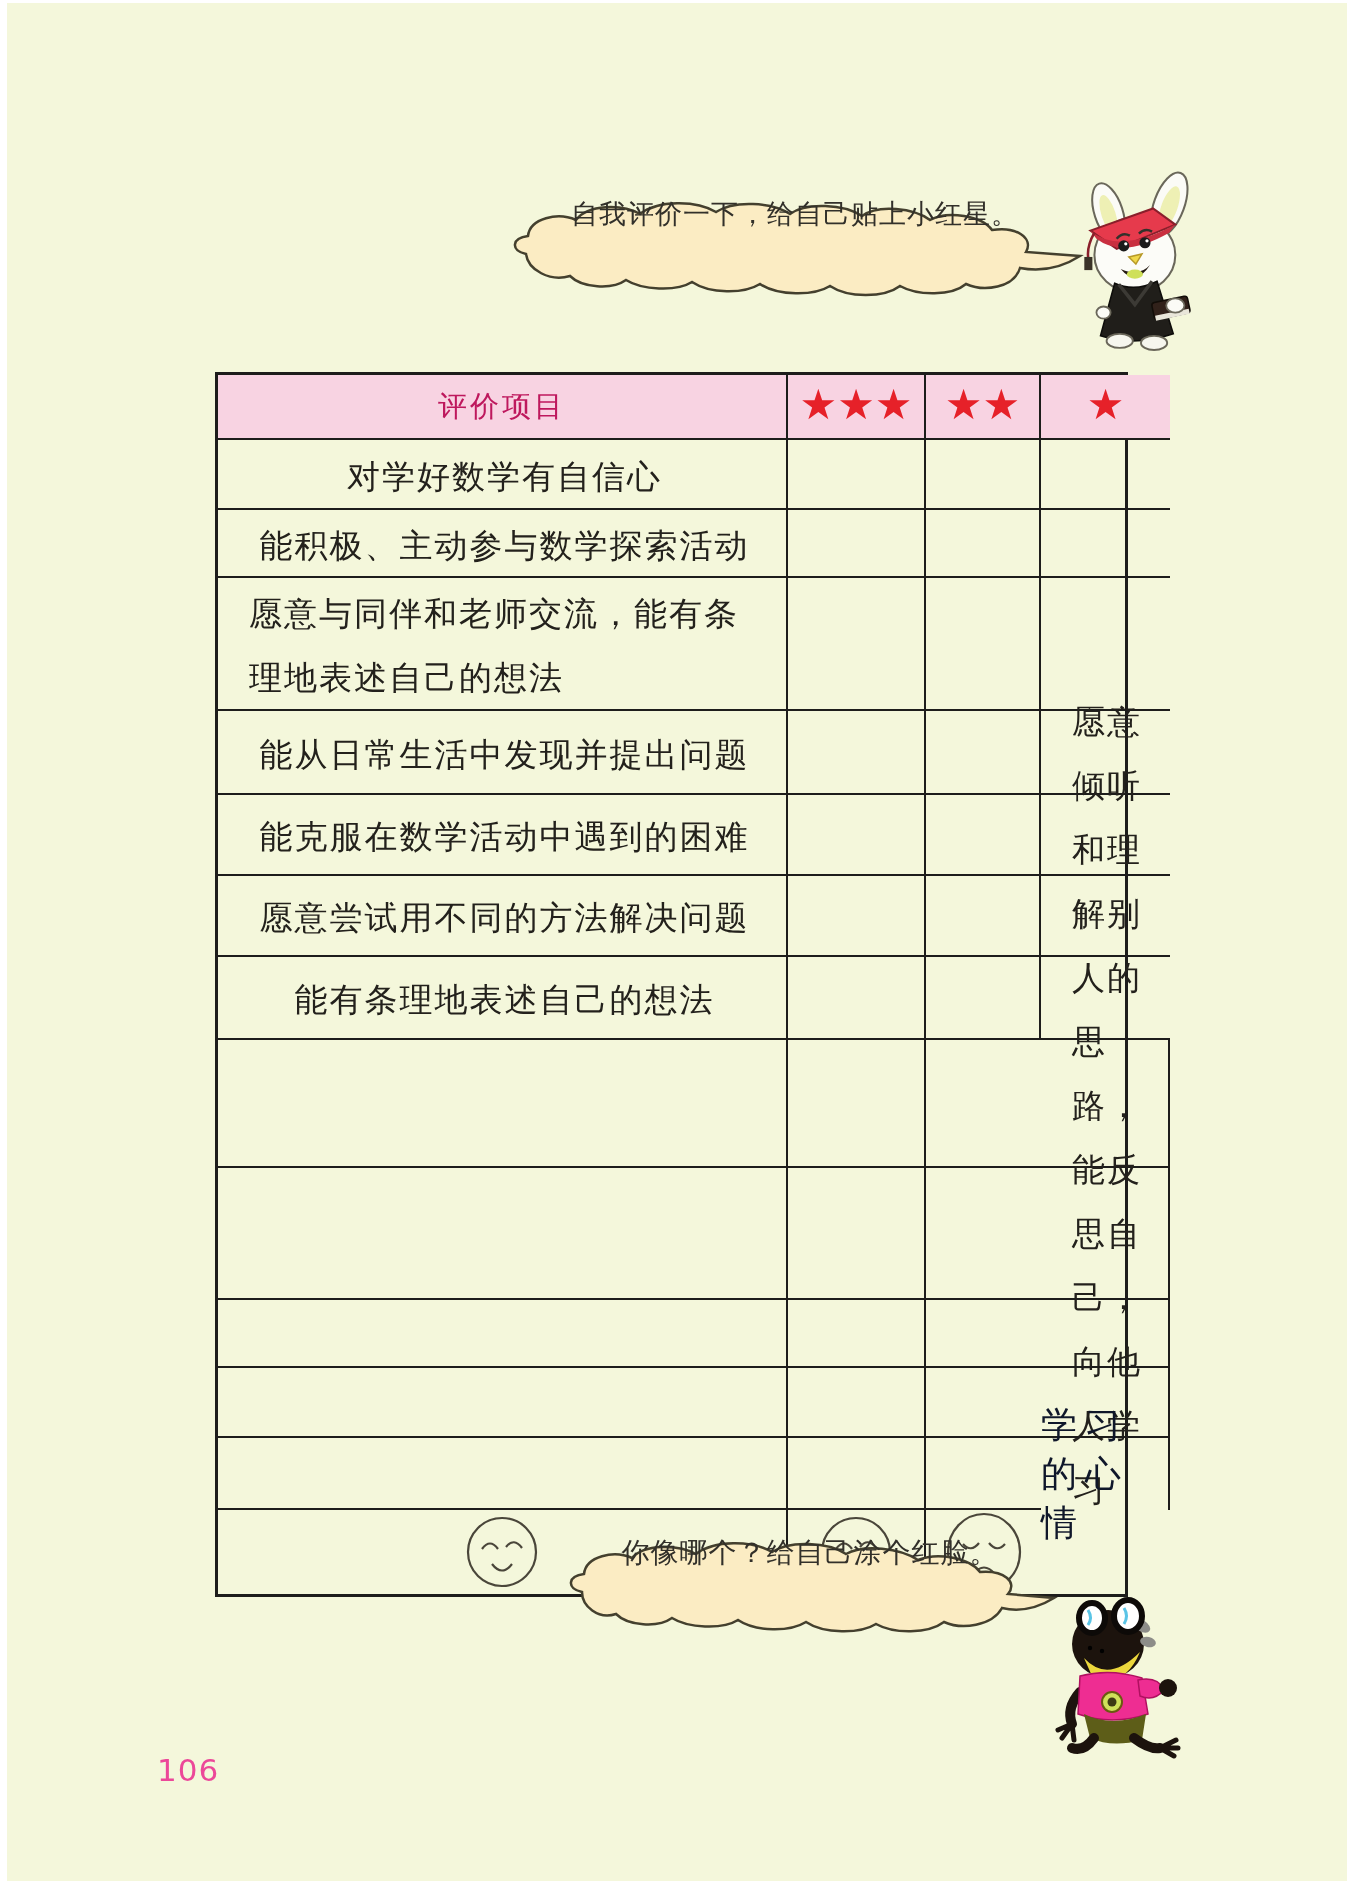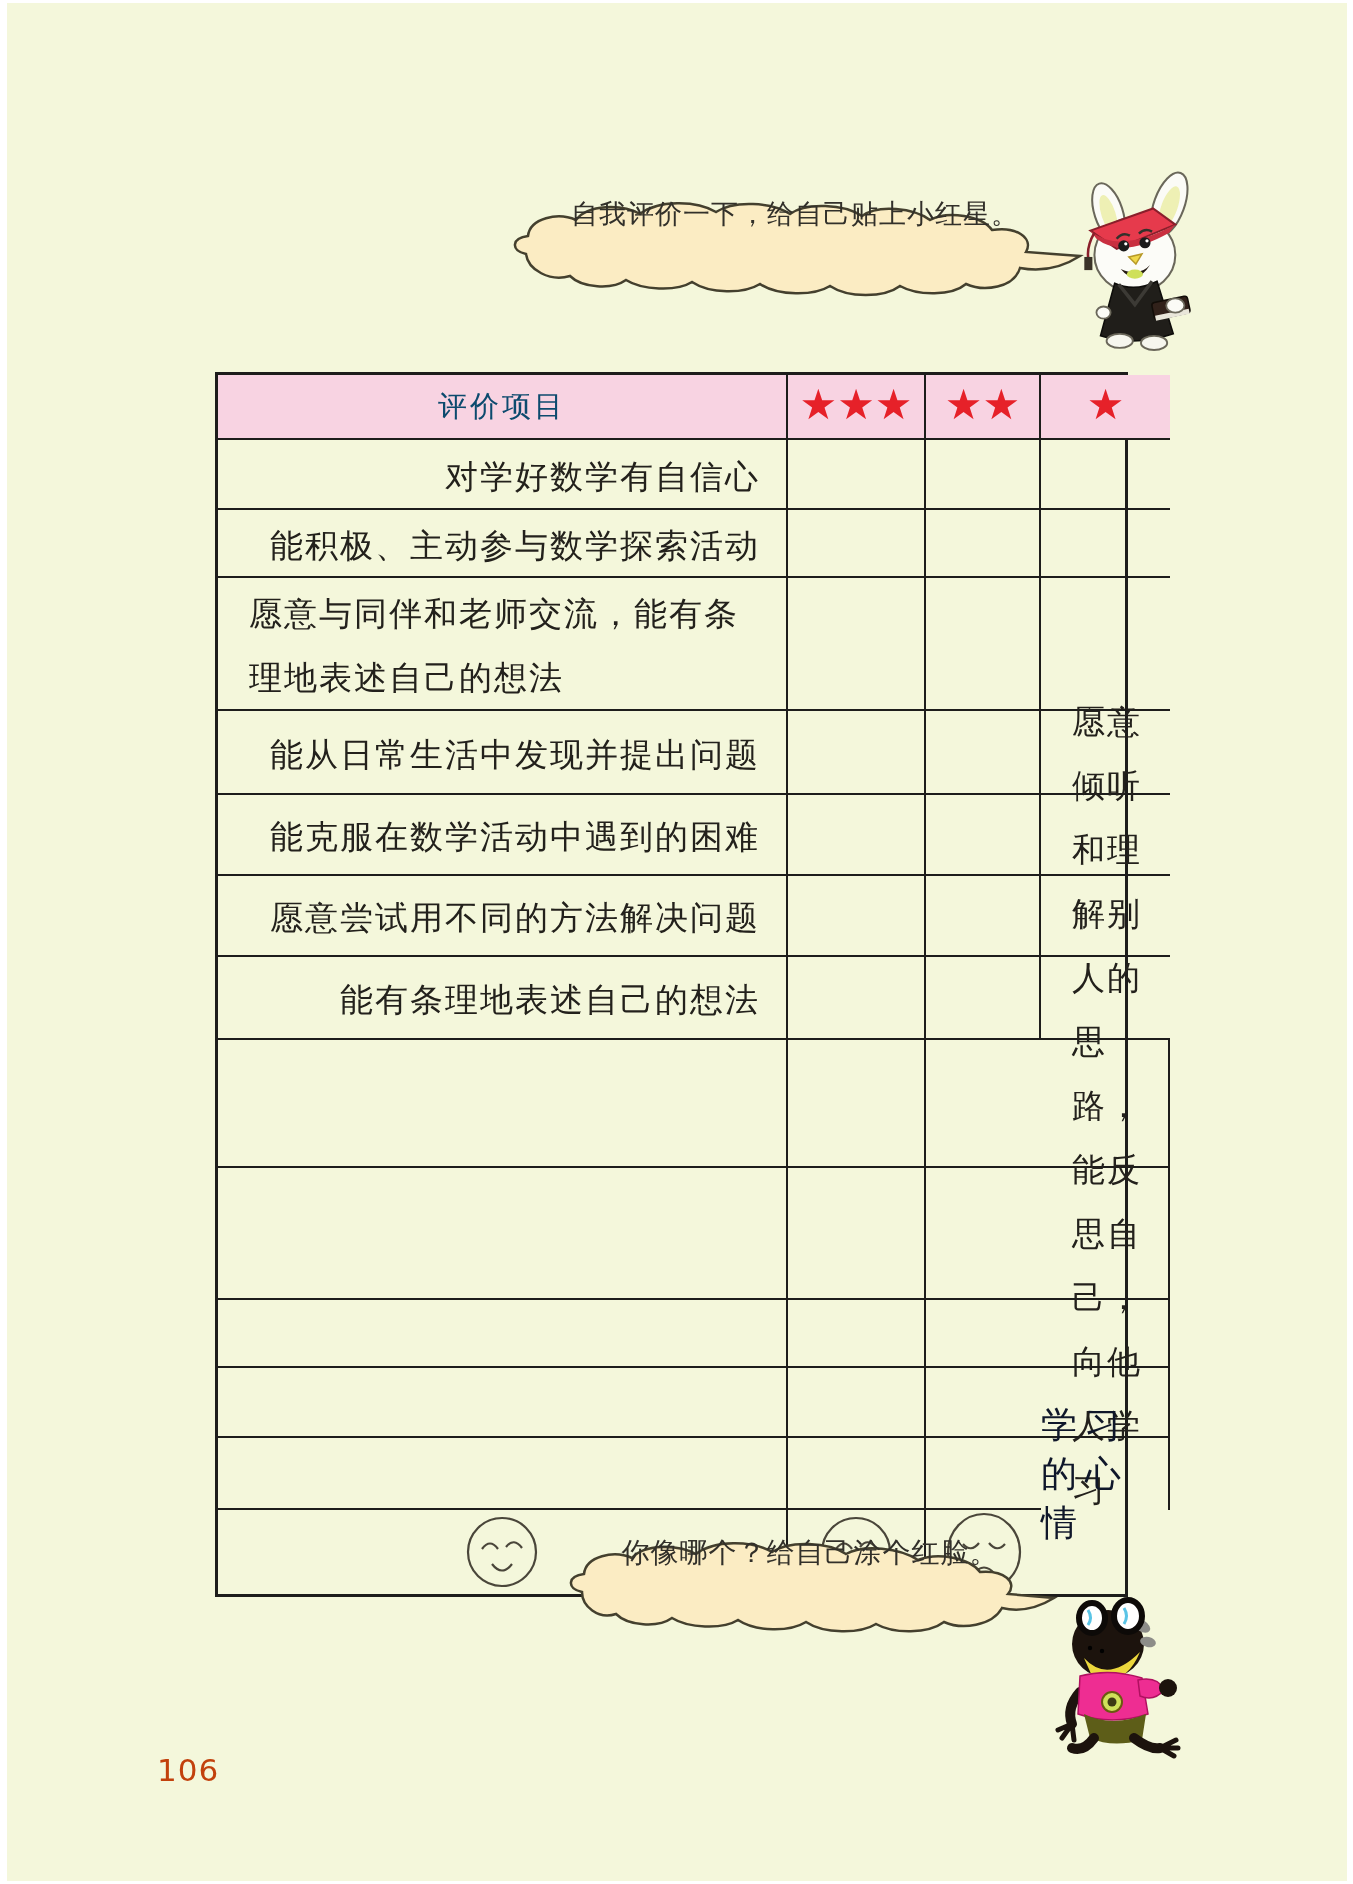--- a/index.html
+++ b/index.html
@@ -33,34 +33,34 @@
     grid-template-rows:65px 70px 68px 133px 84px 81px 81px 83px 128px 132px 68px 70px 72px 1fr;
     background:transparent;
   }
   .cell{
     border-right:2px solid #1d1d1b;border-bottom:2px solid #1d1d1b;
     box-sizing:border-box;display:flex;align-items:center;justify-content:center;
   }
   .cell.cl{border-right:none}
   .cell.rl{border-bottom:none}
   .hdr{background:#f8d3e2}
-  .lab-h span{font-size:29px;letter-spacing:3px;color:#0c4a6e}
+  .lab-h span{font-size:29px;letter-spacing:3px;color:#be185d}
   .stars{
     font-family:"DejaVu Sans", sans-serif;font-size:42px;line-height:1;
     color:#e62129;letter-spacing:0;padding-bottom:4px;
   }
-  .lab{justify-content:flex-end;padding:5px 26px 0 31px}
+  .lab{justify-content:center;padding:5px 26px 0 31px}
   .lab .lab-text{font-size:33px;letter-spacing:2px;line-height:64px;color:#23211c}
   .foot .foot-text{font-size:36px;letter-spacing:8px;color:#0f172a}
   .face-c svg{display:block}
 
   
   .page-number{
     position:absolute;left:157px;top:1752px;
-    font-family:"DejaVu Sans", sans-serif;font-size:31px;color:#c2410c;letter-spacing:1px;
+    font-family:"DejaVu Sans", sans-serif;font-size:31px;color:#ec4899;letter-spacing:1px;
   }
 </style>
 </head>
 <body>
 
 <div class="page-bg"></div>
 
 <div class="bubble bubble-top">
   <svg viewBox="0 0 590 110" preserveAspectRatio="none">
     <path fill="#fbecc3" stroke="#44402e" stroke-width="2.5" d="

